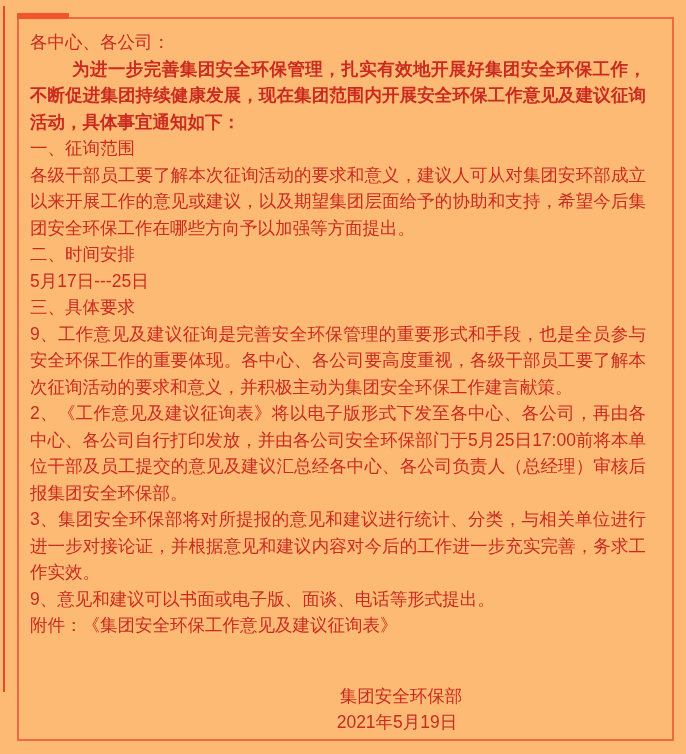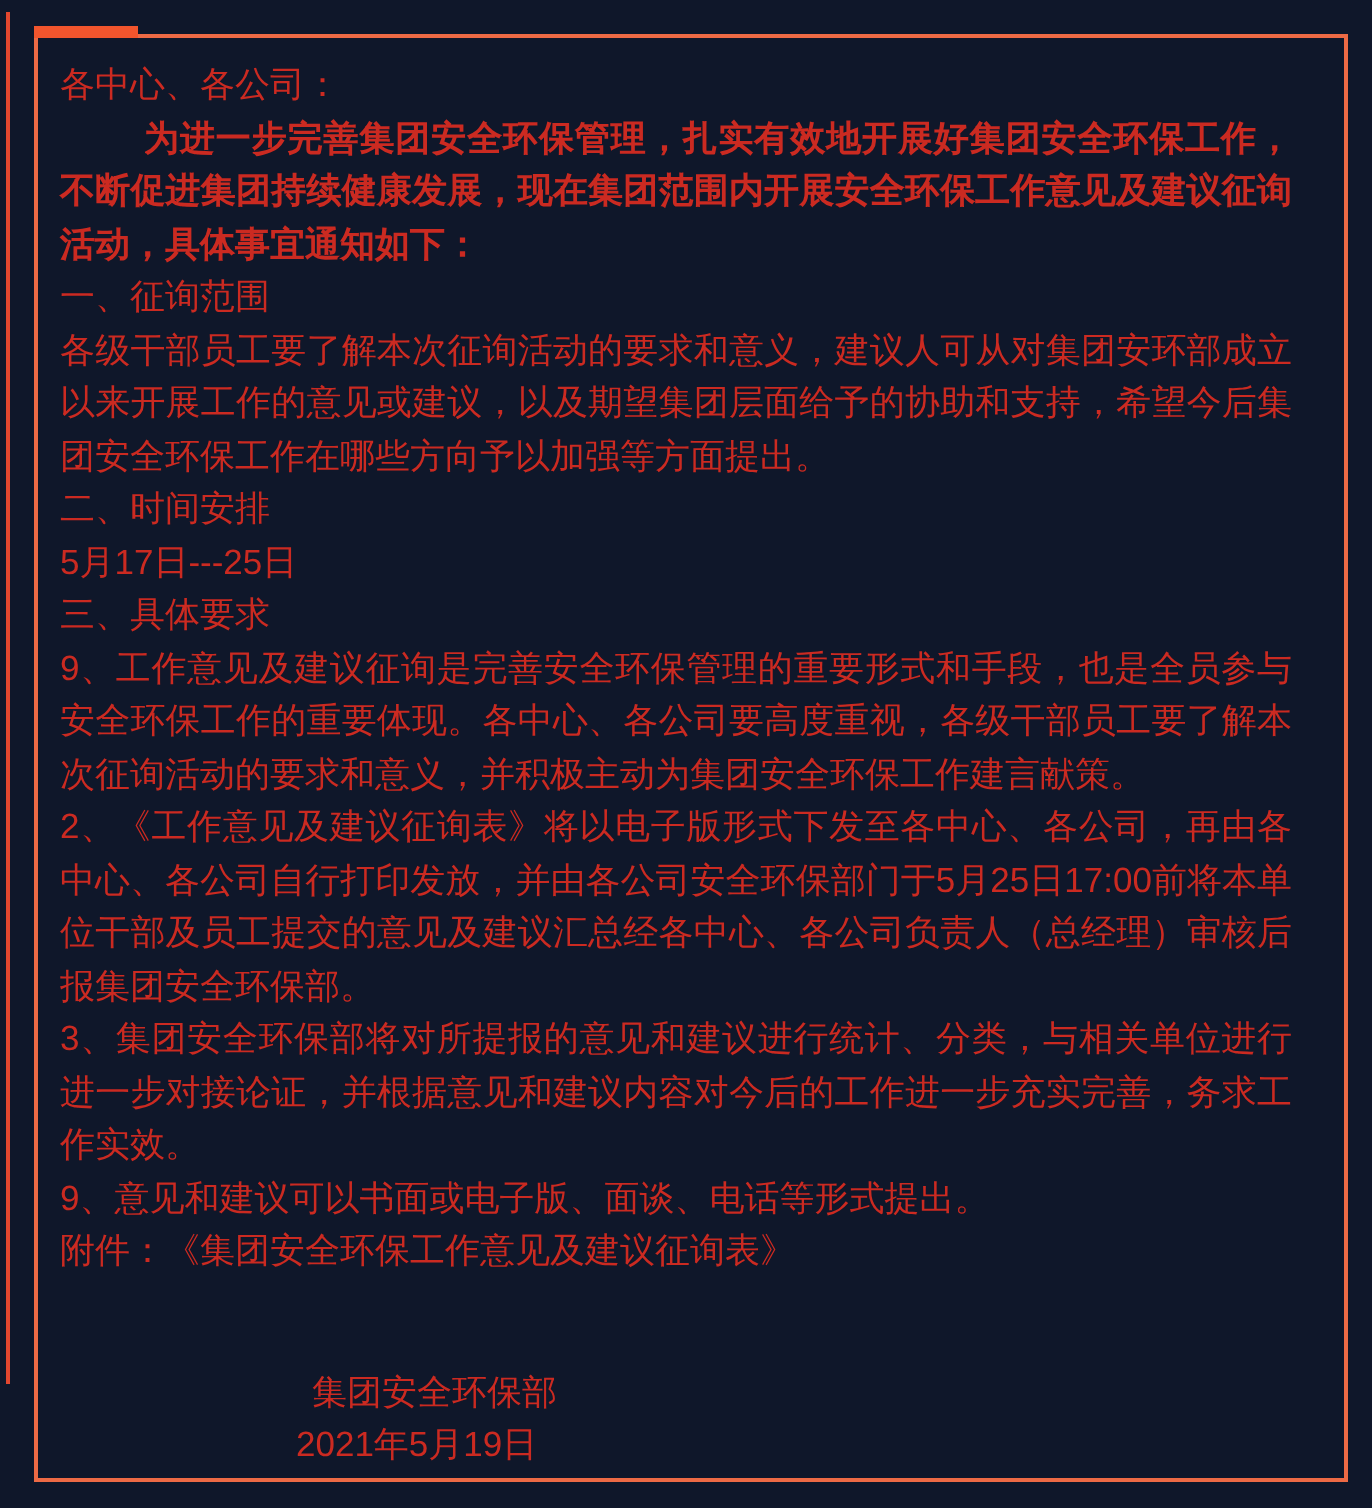--- a/index.html
+++ b/index.html
@@ -7,21 +7,21 @@
     width: 686px;
     height: 754px;
     background: #fcedeb;
     font-family: "Liberation Sans", sans-serif;
     overflow: hidden;
   }
   .page {
     position: relative;
     width: 686px;
     height: 754px;
-    background: #0f172a;
+    background: #fdba74;
   }
   .left-line {
     position: absolute;
     left: 3px;
     top: 6px;
     width: 2px;
     height: 686px;
     background: #e2472f;
   }
   .frame {
@@ -55,21 +55,21 @@
     padding: 0;
     text-align: justify;
   }
   .content p.no-justify { text-align: left; }
   .indent { text-indent: 42px; font-weight: bold; }
   .bold { font-weight: normal; }
   .signature {
     margin-top: 44px;
     margin-left: 118px;
   }
-  .signature p { text-align: left; }
+  .signature p { text-align: center; }
   .signature .dept { padding-left: 8px; }
 </style>
 </head>
 <body>
 
 <div class="page">
   <div class="left-line"></div>
   <div class="frame"></div>
   <div class="corner-bar"></div>
 

